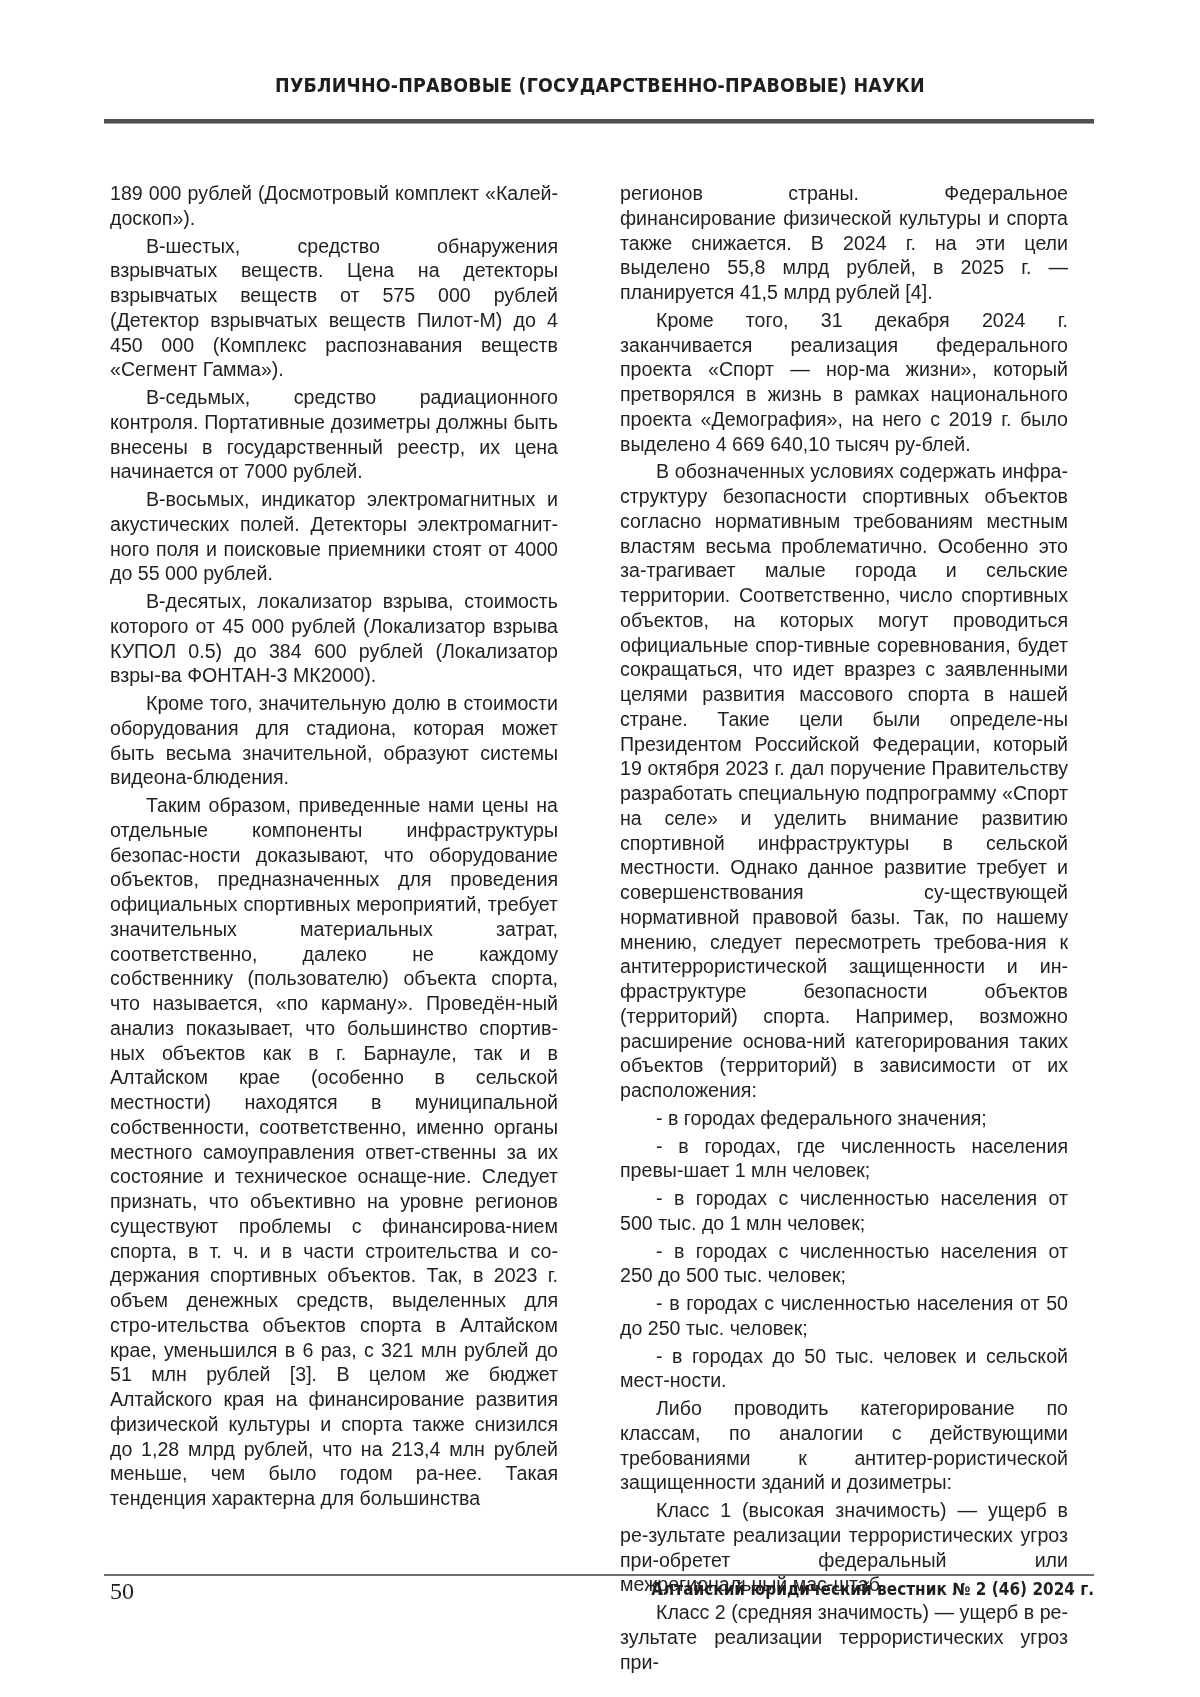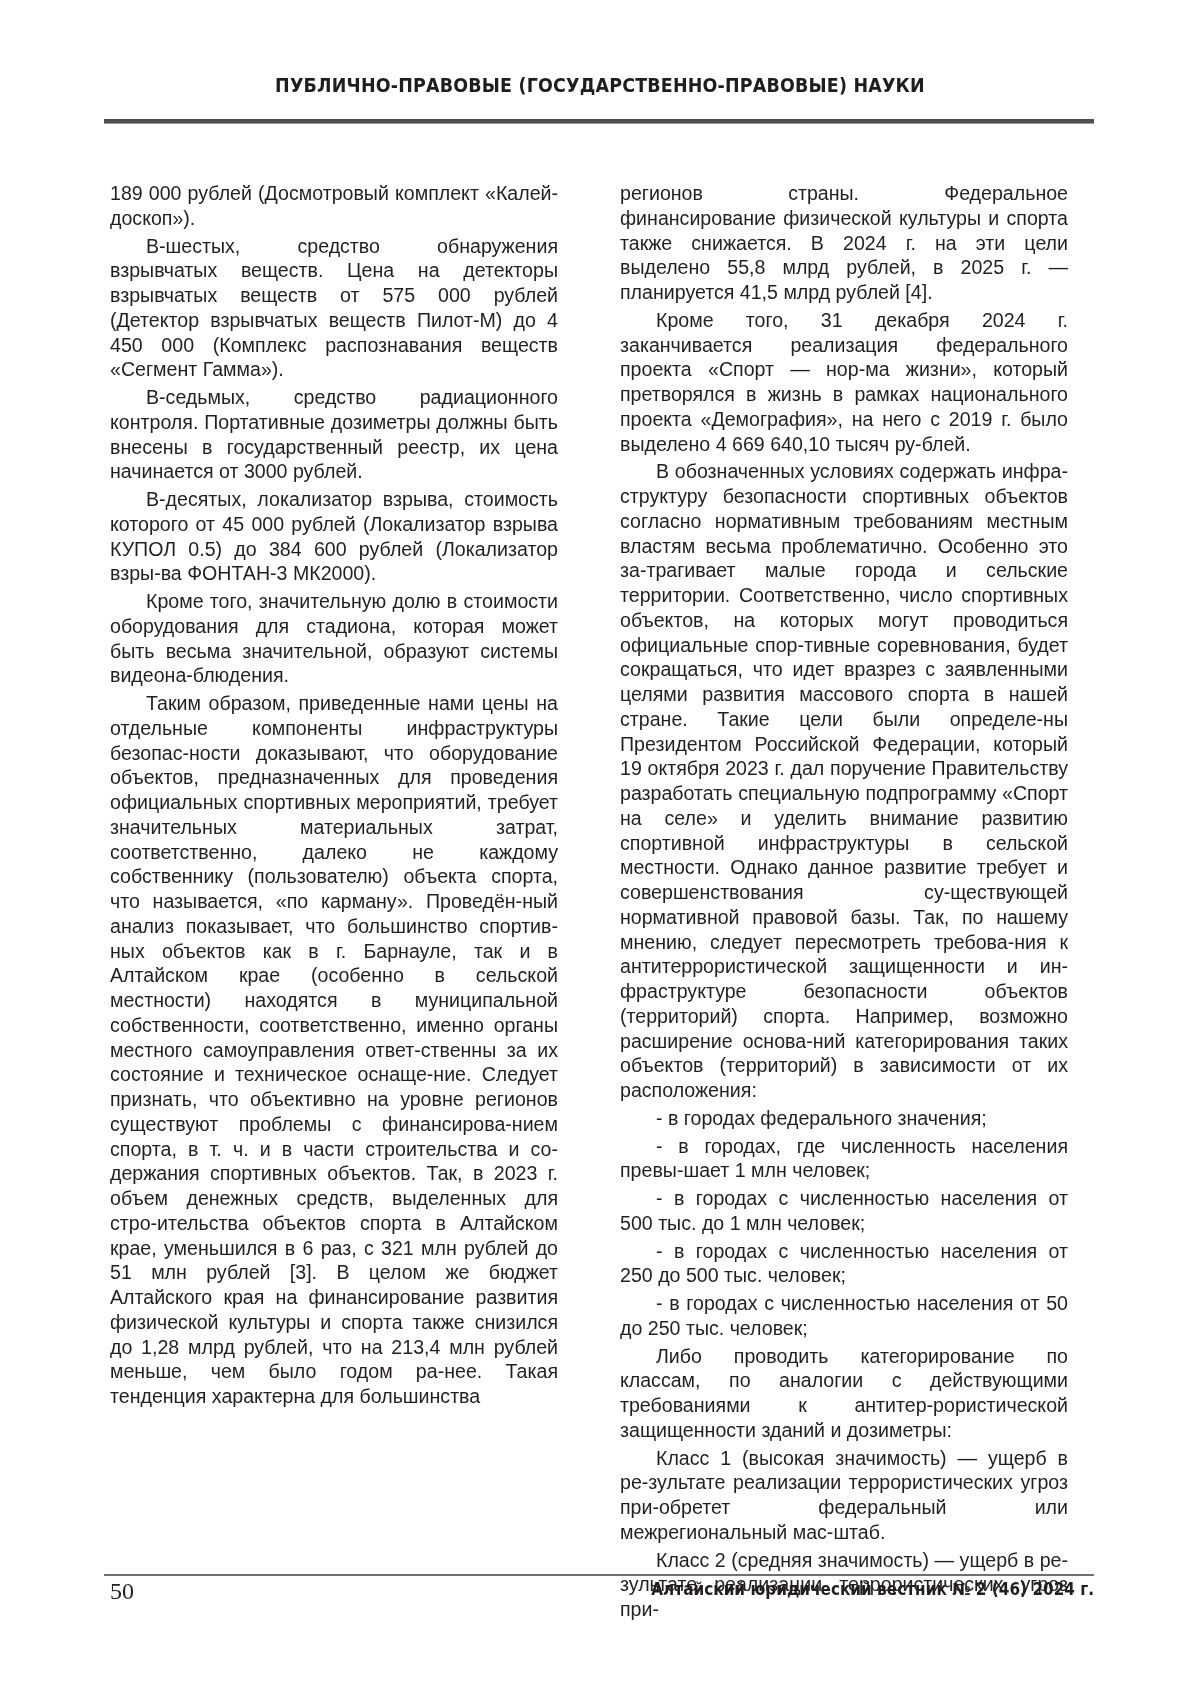--- a/index.html
+++ b/index.html
@@ -28,35 +28,37 @@
   </style>
 </head>
 <body>
 
 <div class="header-title">ПУБЛИЧНО-ПРАВОВЫЕ (ГОСУДАРСТВЕННО-ПРАВОВЫЕ) НАУКИ</div>
 <div class="header-rule"></div>
 
 <div class="column col-left">
   <p class="noindent">189 000 рублей (Досмотровый комплект «Калей-доскоп»).</p>
   <p>В-шестых, средство обнаружения взрывчатых веществ. Цена на детекторы взрывчатых веществ от 575 000 рублей (Детектор взрывчатых веществ Пилот-М) до 4 450 000 (Комплекс распознавания веществ «Сегмент Гамма»).</p>
-  <p>В-седьмых, средство радиационного контроля. Портативные дозиметры должны быть внесены в государственный реестр, их цена начинается от 3000 рублей.</p>
+  <p>В-седьмых, средство радиационного контроля. Портативные дозиметры должны быть внесены в государственный реестр, их цена начинается от 7000 рублей.</p>
+  <p>В-восьмых, индикатор электромагнитных и акустических полей. Детекторы электромагнит-ного поля и поисковые приемники стоят от 4000 до 55 000 рублей.</p>
   <p>В-десятых, локализатор взрыва, стоимость которого от 45 000 рублей (Локализатор взрыва КУПОЛ 0.5) до 384 600 рублей (Локализатор взры-ва ФОНТАН-3 МК2000).</p>
   <p>Кроме того, значительную долю в стоимости оборудования для стадиона, которая может быть весьма значительной, образуют системы видеона-блюдения.</p>
   <p>Таким образом, приведенные нами цены на отдельные компоненты инфраструктуры безопас-ности доказывают, что оборудование объектов, предназначенных для проведения официальных спортивных мероприятий, требует значительных материальных затрат, соответственно, далеко не каждому собственнику (пользователю) объекта спорта, что называется, «по карману». Проведён-ный анализ показывает, что большинство спортив-ных объектов как в г. Барнауле, так и в Алтайском крае (особенно в сельской местности) находятся в муниципальной собственности, соответственно, именно органы местного самоуправления ответ-ственны за их состояние и техническое оснаще-ние. Следует признать, что объективно на уровне регионов существуют проблемы с финансирова-нием спорта, в т. ч. и в части строительства и со-держания спортивных объектов. Так, в 2023 г. объем денежных средств, выделенных для стро-ительства объектов спорта в Алтайском крае, уменьшился в 6 раз, с 321 млн рублей до 51 млн рублей [3]. В целом же бюджет Алтайского края на финансирование развития физической культуры и спорта также снизился до 1,28 млрд рублей, что на 213,4 млн рублей меньше, чем было годом ра-нее. Такая тенденция характерна для большинства</p>
 </div>
 
 <div class="column col-right">
   <p class="noindent">регионов страны. Федеральное финансирование физической культуры и спорта также снижается. В 2024 г. на эти цели выделено 55,8 млрд рублей, в 2025 г. — планируется 41,5 млрд рублей [4].</p>
   <p>Кроме того, 31 декабря 2024 г. заканчивается реализация федерального проекта «Спорт — нор-ма жизни», который претворялся в жизнь в рамках национального проекта «Демография», на него с 2019 г. было выделено 4 669 640,10 тысяч ру-блей.</p>
   <p>В обозначенных условиях содержать инфра-структуру безопасности спортивных объектов согласно нормативным требованиям местным властям весьма проблематично. Особенно это за-трагивает малые города и сельские территории. Соответственно, число спортивных объектов, на которых могут проводиться официальные спор-тивные соревнования, будет сокращаться, что идет вразрез с заявленными целями развития массового спорта в нашей стране. Такие цели были определе-ны Президентом Российской Федерации, который 19 октября 2023 г. дал поручение Правительству разработать специальную подпрограмму «Спорт на селе» и уделить внимание развитию спортивной инфраструктуры в сельской местности. Однако данное развитие требует и совершенствования су-ществующей нормативной правовой базы. Так, по нашему мнению, следует пересмотреть требова-ния к антитеррористической защищенности и ин-фраструктуре безопасности объектов (территорий) спорта. Например, возможно расширение основа-ний категорирования таких объектов (территорий) в зависимости от их расположения:</p>
   <p>- в городах федерального значения;</p>
   <p>- в городах, где численность населения превы-шает 1 млн человек;</p>
   <p>- в городах с численностью населения от 500 тыс. до 1 млн человек;</p>
   <p>- в городах с численностью населения от 250 до 500 тыс. человек;</p>
   <p>- в городах с численностью населения от 50 до 250 тыс. человек;</p>
+  <p>- в городах до 50 тыс. человек и сельской мест-ности.</p>
   <p>Либо проводить категорирование по классам, по аналогии с действующими требованиями к антитер-рористической защищенности зданий и дозиметры:</p>
   <p>Класс 1 (высокая значимость) — ущерб в ре-зультате реализации террористических угроз при-обретет федеральный или межрегиональный мас-штаб.</p>
   <p>Класс 2 (средняя значимость) — ущерб в ре-зультате реализации террористических угроз при-</p>
 </div>
 
 <div class="footer-rule"></div>
 <div class="page-number">50</div>
 <div class="journal-name">Алтайский юридический вестник № 2 (46) 2024 г.</div>
 
 </body></html>

